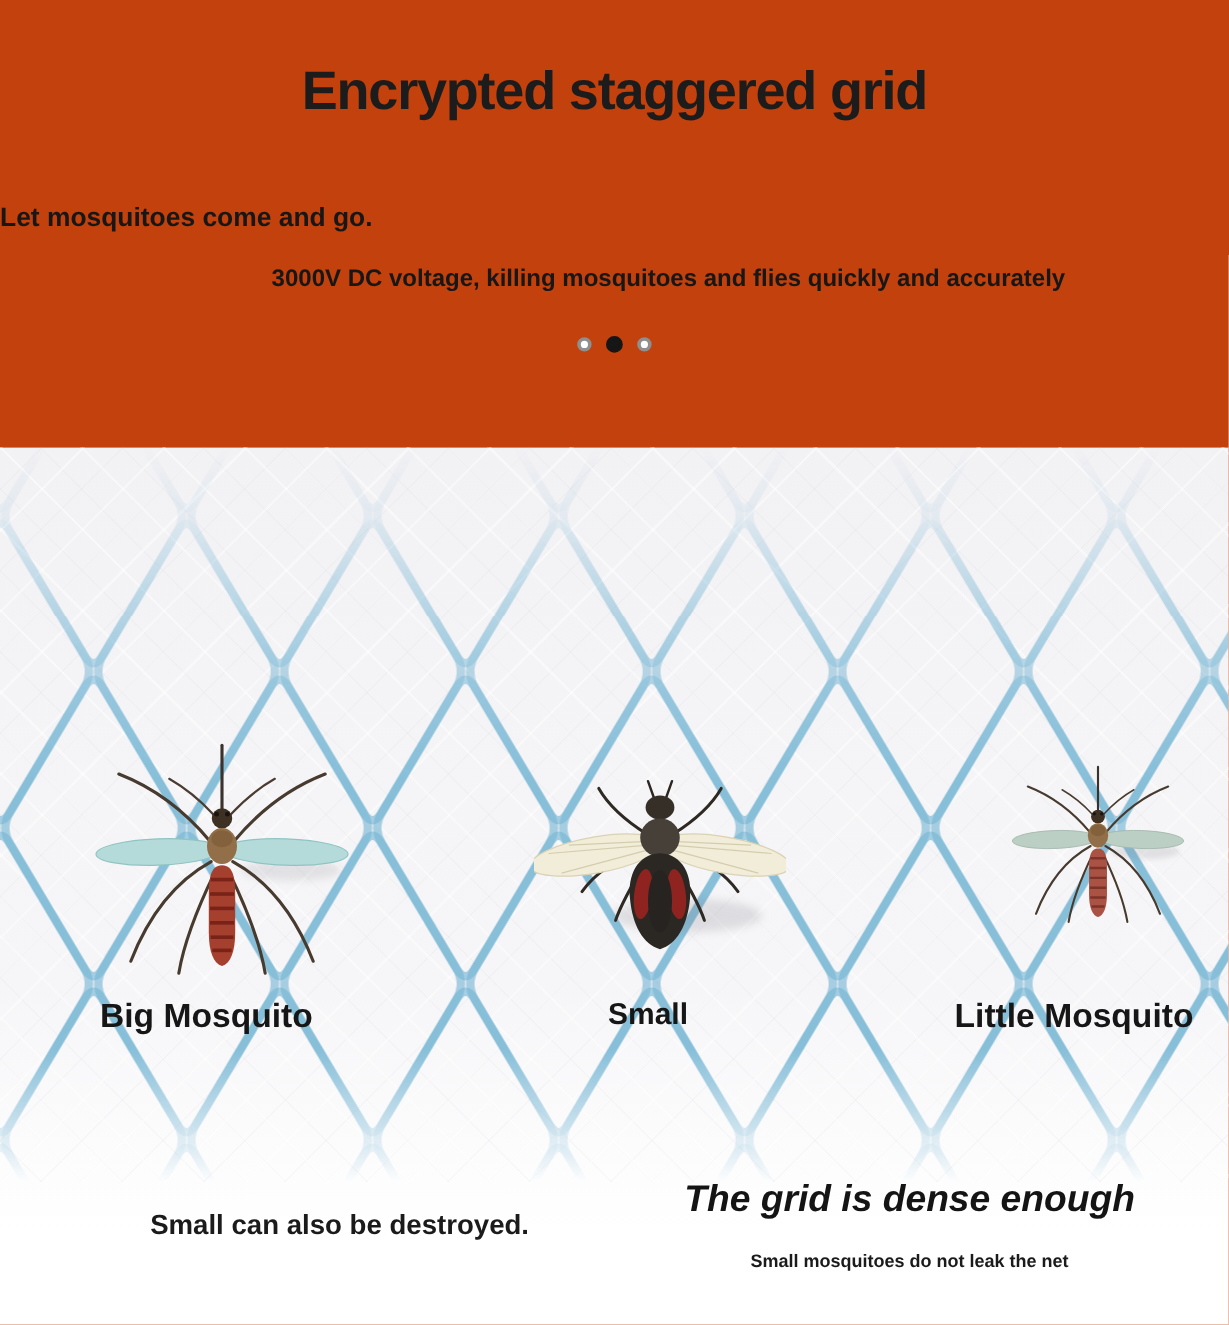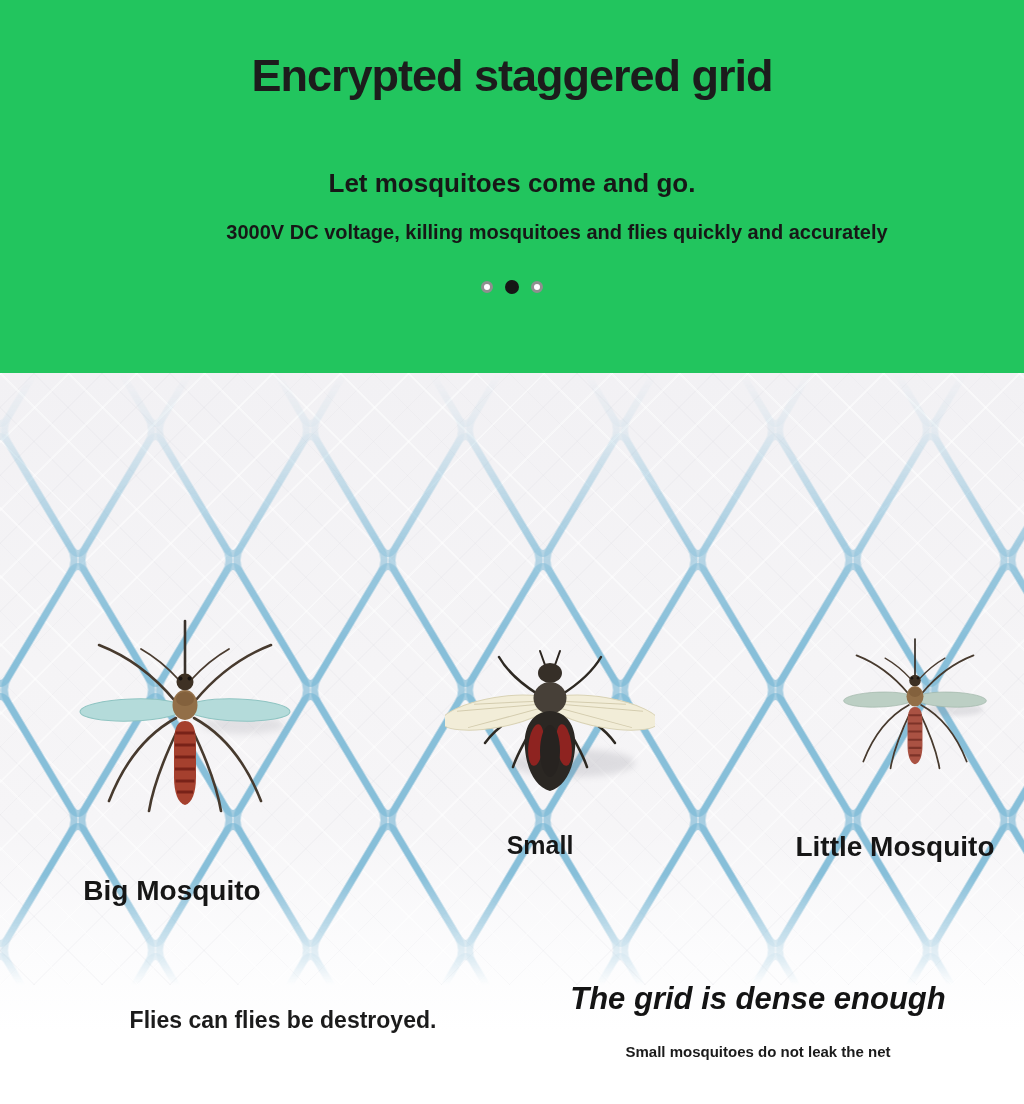--- a/index.html
+++ b/index.html
@@ -1,27 +1,27 @@
 <!DOCTYPE html>
 <html><head>
 <meta charset="utf-8">
 <style>
   html,body{margin:0;padding:0;background:#fff;}
   .page{
-    position:relative;width:1024px;height:1104px;overflow:hidden;background:#22c55e;
+    position:relative;width:1024px;height:1104px;overflow:hidden;background:#c2410c;
     font-family:"Liberation Sans", sans-serif;color:#1b1b1b;
   }
   
   .hdr-title{
     position:absolute;top:50px;left:0;width:100%;text-align:center;
     font-size:45px;font-weight:bold;letter-spacing:-1px;color:#1c1c1c;margin:0;
   }
   .hdr-sub1{
-    position:absolute;top:168px;left:0;width:100%;text-align:center;
-    font-size:26px;font-weight:bold;color:#171717;margin:0;
+    position:absolute;top:168px;left:0;width:100%;text-align:left;
+    font-size:22px;font-weight:bold;color:#171717;margin:0;
   }
   .hdr-sub2{
     position:absolute;top:221px;left:0;width:100%;text-align:center;
     font-size:20px;font-weight:bold;color:#171717;margin:0;padding-left:45px;
   }
   .dots{
     position:absolute;top:280px;left:0;width:100%;
     display:flex;justify-content:center;align-items:center;gap:12px;
   }
   .dot{
@@ -44,21 +44,21 @@
   }
   .mesh-svg{position:absolute;top:0;left:0;}
   .insect{position:absolute;}
   .insect.big-mosquito{left:75px;top:242px;width:220px;height:200px;}
   .insect.fly{left:445px;top:272px;width:210px;height:165px;}
   .insect.little-mosquito{left:840px;top:262px;width:150px;height:136px;
      --wing:#bccfc4; --wingstroke:#9fb5a8; --abdomen:#aa5243; --stripe:#7d3328;}
   .insect-label{
     position:absolute;top:458px;font-weight:bold;color:#161616;text-align:center;
   }
-  .label-big{left:22px;width:300px;font-size:28px;margin-top:44px;}
+  .label-big{left:22px;width:300px;font-size:28px;}
   .label-flies{left:440px;width:200px;font-size:25px;}
   .label-little{left:745px;width:300px;font-size:28px;}
   
   .claim{position:absolute;top:608px;text-align:center;}
   .claim-left{left:33px;width:500px;}
   .claim-right{left:508px;width:500px;}
   .claim h2{margin:0;font-weight:bold;color:#141414;}
   .claim-left h2{font-size:33px;}
   .claim-right h2{font-size:31px;font-style:italic;}
   .claim p{margin:26px 0 0 0;font-weight:bold;color:#1b1b1b;}
@@ -194,21 +194,21 @@
 
     <svg class="insect little-mosquito" viewBox="0 0 220 200">
       <use href="#mosquito"></use>
     </svg>
 
     <div class="insect-label label-big">Big Mosquito</div>
     <div class="insect-label label-flies">Small</div>
     <div class="insect-label label-little">Little Mosquito</div>
 
     <div class="claim claim-left">
-      <p>Flies can flies be destroyed.</p>
+      <p>Small can also be destroyed.</p>
     </div>
     <div class="claim claim-right">
       <h2>The grid is dense enough</h2>
       <p>Small mosquitoes do not leak the net</p>
     </div>
 
   </div>
 </div>
 
 </body></html>

